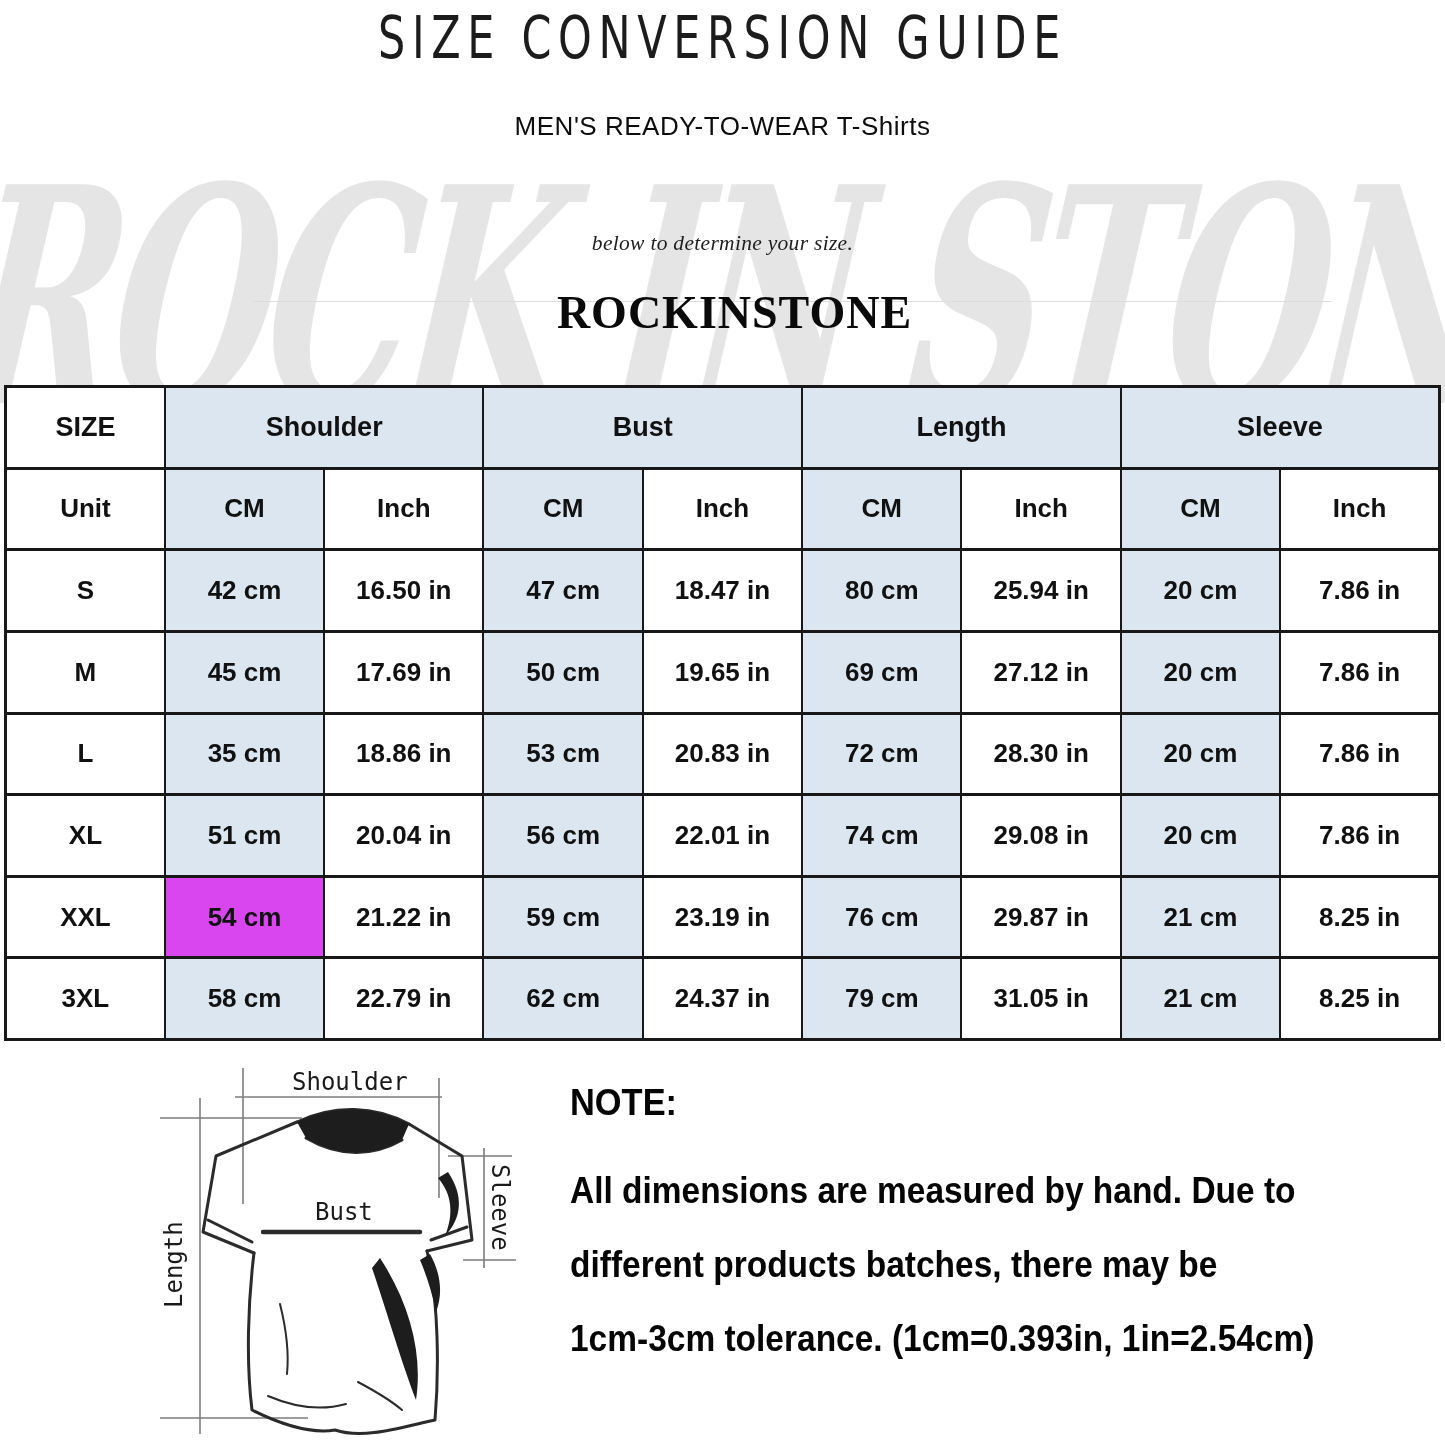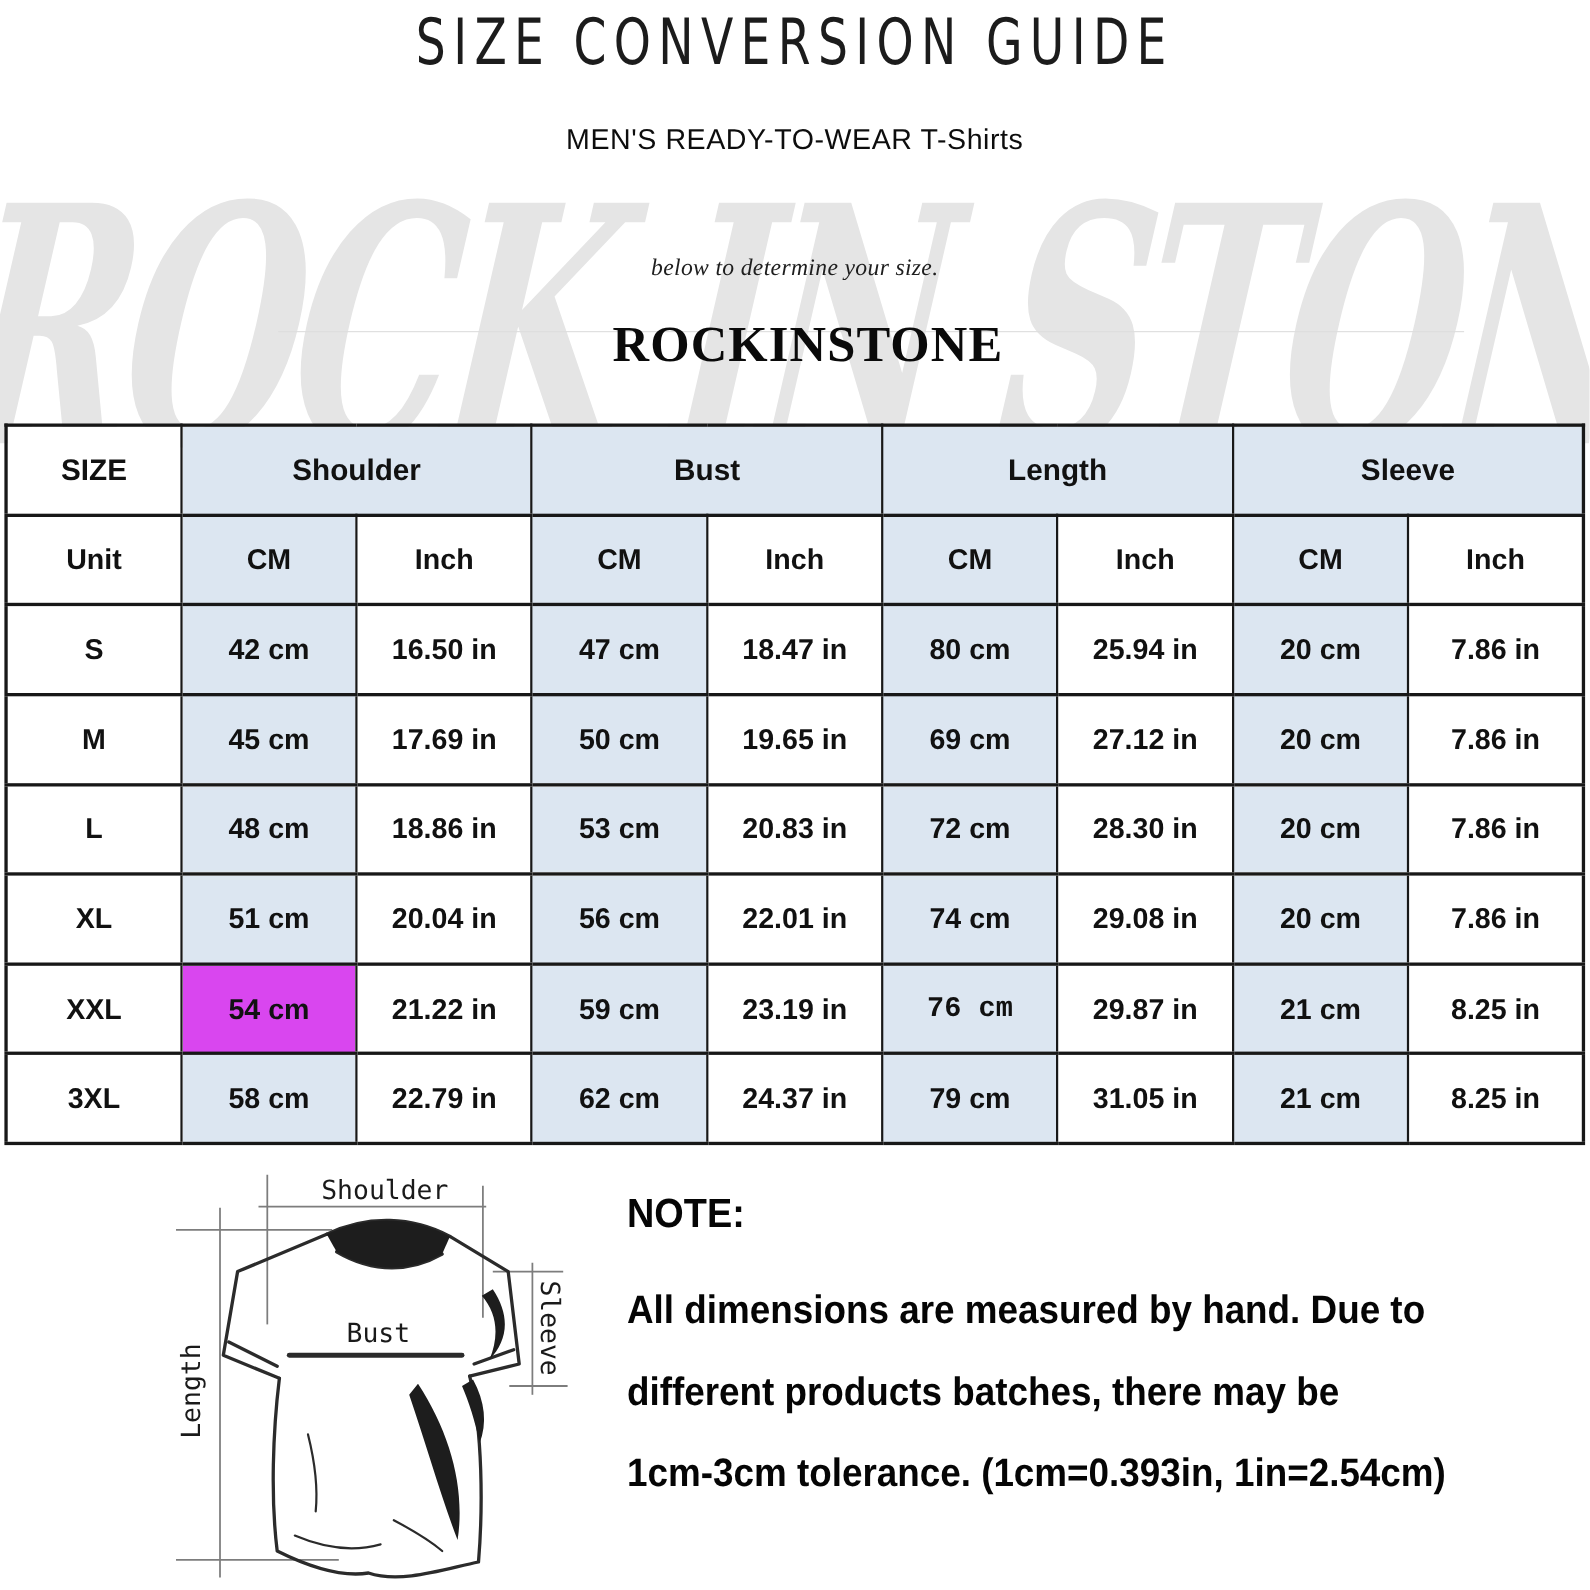--- a/index.html
+++ b/index.html
@@ -129,21 +129,21 @@
           <td>17.69 in</td>
           <td class="blue" style="background: rgb(220, 230, 241);">50 cm</td>
           <td>19.65 in</td>
           <td class="blue" style="background: rgb(220, 230, 241);">69 cm</td>
           <td>27.12 in</td>
           <td class="blue" style="background: rgb(220, 230, 241);">20 cm</td>
           <td>7.86 in</td>
         </tr>
         <tr>
           <td>L</td>
-          <td class="blue" style="background: rgb(220, 230, 241);">48 cm</td>
+          <td class="blue" style="background: rgb(220, 230, 241);">35 cm</td>
           <td>18.86 in</td>
           <td class="blue" style="background: rgb(220, 230, 241);">53 cm</td>
           <td>20.83 in</td>
           <td class="blue" style="background: rgb(220, 230, 241);">72 cm</td>
           <td>28.30 in</td>
           <td class="blue" style="background: rgb(220, 230, 241);">20 cm</td>
           <td>7.86 in</td>
         </tr>
         <tr>
           <td>XL</td>
@@ -155,21 +155,21 @@
           <td>29.08 in</td>
           <td class="blue" style="background: rgb(220, 230, 241);">20 cm</td>
           <td>7.86 in</td>
         </tr>
         <tr>
           <td>XXL</td>
           <td class="blue" style="background: #d946ef;">54 cm</td>
           <td>21.22 in</td>
           <td class="blue" style="background: rgb(220, 230, 241);">59 cm</td>
           <td>23.19 in</td>
-          <td class="blue" style="background: rgb(220, 230, 241); font-family: Liberation Mono, monospace;">76 cm</td>
+          <td class="blue" style="background: rgb(220, 230, 241);">76 cm</td>
           <td>29.87 in</td>
           <td class="blue" style="background: rgb(220, 230, 241);">21 cm</td>
           <td>8.25 in</td>
         </tr>
         <tr>
           <td>3XL</td>
           <td class="blue" style="background: rgb(220, 230, 241);">58 cm</td>
           <td>22.79 in</td>
           <td class="blue" style="background: rgb(220, 230, 241);">62 cm</td>
           <td>24.37 in</td>

